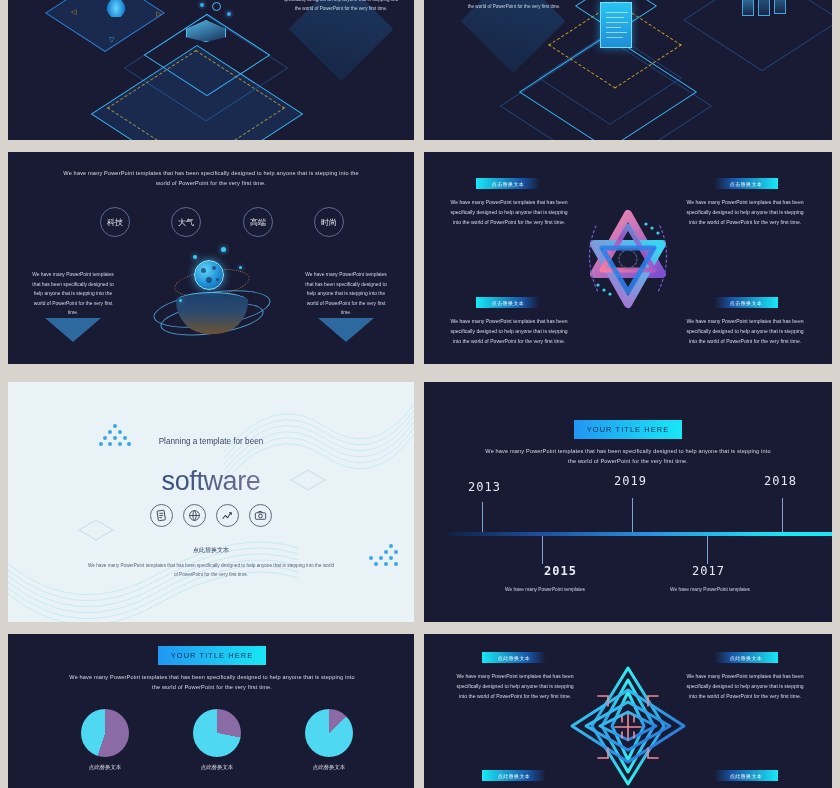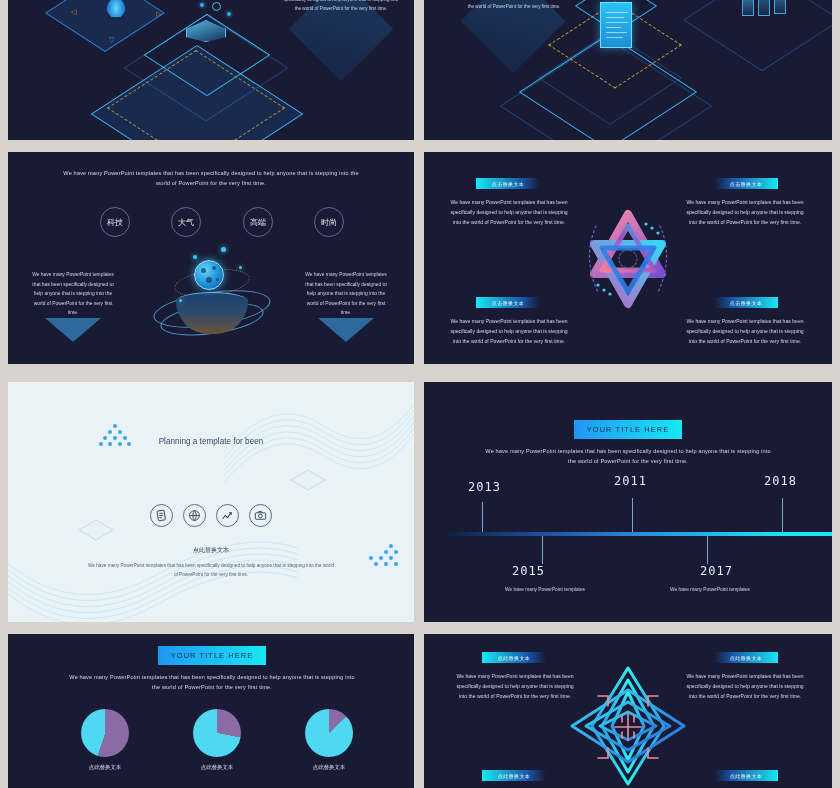--- a/index.html
+++ b/index.html
@@ -452,20 +452,21 @@
       <i style="left:11px;top:12px"></i>
         <i style="left:21px;top:12px"></i>
         <i style="left:1px;top:12px"></i>
       <i style="left:6px;top:18px"></i>
         <i style="left:16px;top:18px"></i>
         <i style="left:26px;top:18px"></i>
     </div>
 
     <div class="sw-head" style="top:53px;">Planning a template for been</div>
 
+    <div class="sw-word" style="top:84px;">software</div>
 
     <div class="sw-icon" style="left:142px; top:122px;">
       <svg width="13" height="13" viewBox="0 0 24 24" fill="none" stroke="#2f3a4d" stroke-width="1.6">
         <rect x="5" y="3" width="13" height="18" rx="1.5" transform="rotate(-8 11 12)"></rect>
         <path d="M8 8h7M8 12h7M8 16h5"></path>
       </svg>
     </div>
     <div class="sw-icon" style="left:175px; top:122px;">
       <svg width="13" height="13" viewBox="0 0 24 24" fill="none" stroke="#2f3a4d" stroke-width="1.6">
         <circle cx="12" cy="12" r="9"></circle>
@@ -494,32 +495,32 @@
     <div class="tl-title" style="left:150px; top:38px;">
       <span>YOUR TITLE HERE</span>
     </div>
     <div class="body-text" style="position:absolute; left:58px; top:64px; width:292px;">We have many PowerPoint templates that has been specifically designed to help anyone that is stepping into the world of PowerPoint for the very first time.</div>
 
     <div class="tl-bar" style="left:22px; top:150px; width:386px;"></div>
 
     <div class="tl-year" style="left:44px; top:98px;">2013</div>
     <div class="tl-tick" style="left:58px; top:120px; height:30px;"></div>
 
-    <div class="tl-year" style="left:190px; top:92px;">2011</div>
+    <div class="tl-year" style="left:190px; top:92px;">2019</div>
     <div class="tl-tick" style="left:208px; top:116px; height:34px;"></div>
 
     <div class="tl-year" style="left:340px; top:92px;">2018</div>
     <div class="tl-tick" style="left:358px; top:116px; height:34px;"></div>
 
     <div class="tl-tick" style="left:118px; top:154px; height:28px;"></div>
-    <div class="tl-year" style="left:88px; top:182px;">2015</div>
+    <div class="tl-year" style="left:120px; top:182px;font-weight:bold;">2015</div>
     <div class="tl-cap" style="left:78px; top:204px;">We have many PowerPoint templates</div>
 
     <div class="tl-tick" style="left:283px; top:154px; height:28px;"></div>
-    <div class="tl-year" style="left:268px; top:182px;margin-left:8px;">2017</div>
+    <div class="tl-year" style="left:268px; top:182px;">2017</div>
     <div class="tl-cap" style="left:243px; top:204px;">We have many PowerPoint templates</div>
   </div>
 
   <div class="slide r4 r4l">
     <div class="tl-title" style="left:150px; top:12px;">
       <span>YOUR TITLE HERE</span>
     </div>
     <div class="body-text" style="position:absolute; left:58px; top:38px; width:292px;">We have many PowerPoint templates that has been specifically designed to help anyone that is stepping into the world of PowerPoint for the very first time.</div>
 
     <div class="pie" id="pie1" style="left: 73px; top: 75px; background: conic-gradient(rgb(138, 107, 166) 0deg, rgb(138, 107, 166) 198deg, rgb(79, 216, 242) 198deg, rgb(79, 216, 242) 360deg);"></div>

